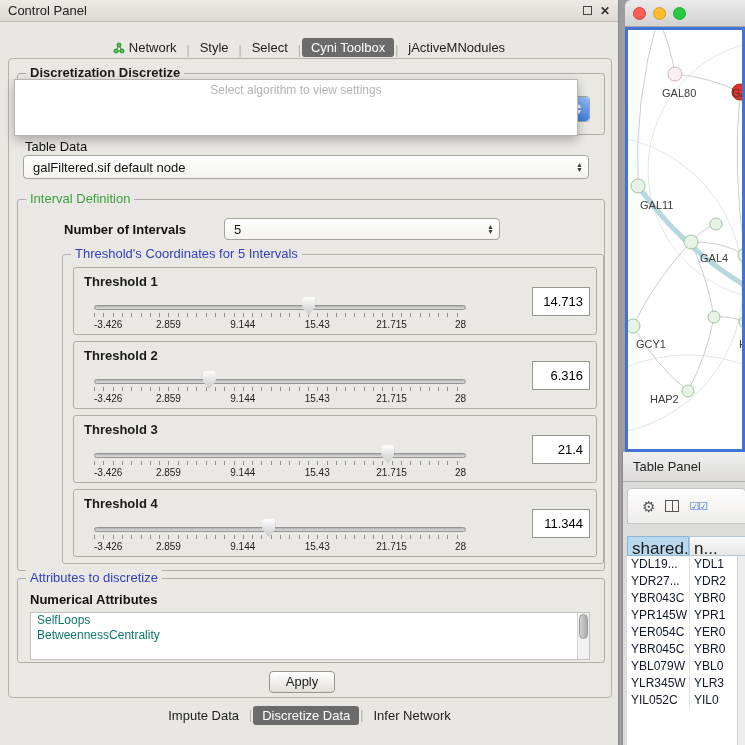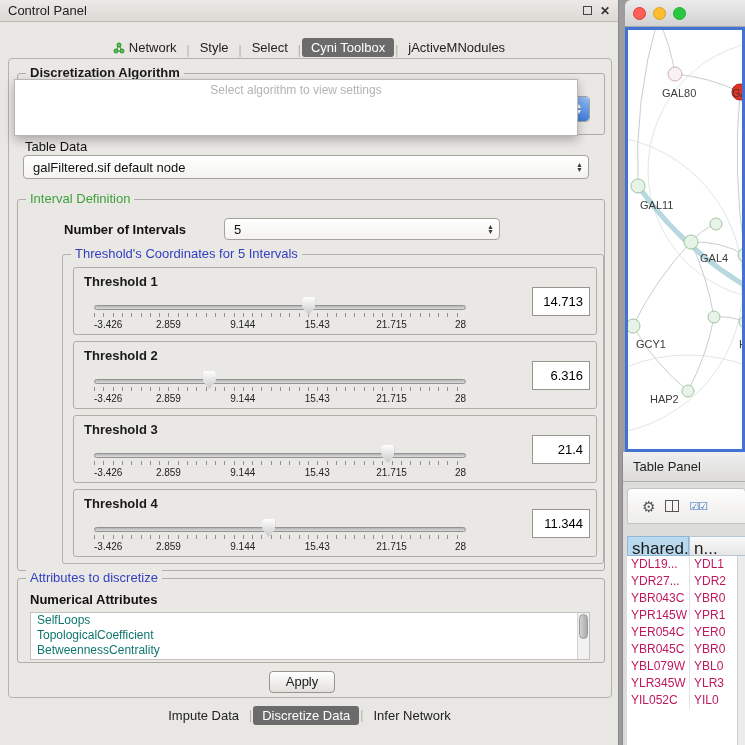--- a/index.html
+++ b/index.html
@@ -176,21 +176,21 @@
   .tp-icon.checks { font-size:11px; color:#3a70c0; letter-spacing:-1px; }
   #tp-header { position:absolute; left:4px; top:84px; width:119px; height:20px; display:flex; }
   .tp-hcell {
     font-size:17px; padding:2px 4px; border:1px solid #b9c6cf;
     background:linear-gradient(#fafafa,#e6e6e6); white-space:nowrap; overflow:hidden;
   }
   .tp-hcell.selected { background:#b9d9ef; border-color:#8fb8d8; }
   .tp-hcell.c1 { width:62px; }
   .tp-hcell.c2 { flex:1; }
   #tp-rows { position:absolute; left:4px; top:104px; width:119px; height:189px; background:#fff; overflow:hidden; }
-  .tp-row { display:flex; height:17px; line-height:17px; font-size:12px; color:#be185d; }
+  .tp-row { display:flex; height:17px; line-height:17px; font-size:12px; color:#0f172a; }
   .tp-row span { white-space:nowrap; overflow:hidden; }
   .tp-row .c1 { width:62px; padding-left:4px; }
   .tp-row .c2 { flex:1; padding-left:4px; border-left:1px solid #e4e4e4; }
   #tp-scroll { position:absolute; right:0; top:104px; width:8px; height:189px; background:#ececec; border-left:1px solid #d0d0d0; }
 </style>
 </head>
 <body>
 
 <div id="control-panel">
   <div class="cp-titlebar">
@@ -216,21 +216,21 @@
       <span class="tab">Select</span>
       <span class="tab-div">|</span>
       <span class="tab sel">Cyni Toolbox</span>
       <span class="tab-div">|</span>
       <span class="tab">jActiveMNodules</span>
     </div>
 
   <div id="content-panel">
 
     <div class="groupbox" style="left:8px; top:14px; width:588px; height:62px;">
-      <span class="group-label bold">Discretization Algorithm</span>
+      <span class="group-label bold">Discretization Discretize</span>
       <div class="combo blue-step" style="left:6px; top:22px; width:566px; height:26px;">
         <span class="stepper">
           <span>▲</span>
             <span>▼</span>
         </span>
       </div>
     </div>
 
     <span class="plain-label" style="left:16px; top:80px;">Table Data</span>
     <div class="combo" style="left:14px; top:96px; width:566px; height:24px;">
@@ -330,21 +330,20 @@
 </div>
       </div>
     </div>
 
     <div class="groupbox" style="left:8px; top:519px; width:588px; height:85px;">
       <span class="group-label blue">Attributes to discretize</span>
       <span class="plain-label bold" style="left:12px; top:13px;">Numerical Attributes</span>
       <div id="attr-list">
         <div id="attr-items">
             <div class="attr-item">SelfLoops</div>
-            <div class="attr-item">TopologicalCoefficient</div>
             <div class="attr-item">BetweennessCentrality</div>
           </div>
         <div class="vscroll">
           <div class="thumb-v"></div>
         </div>
       </div>
     </div>
 
     <div id="apply-btn">Apply</div>
   </div>

